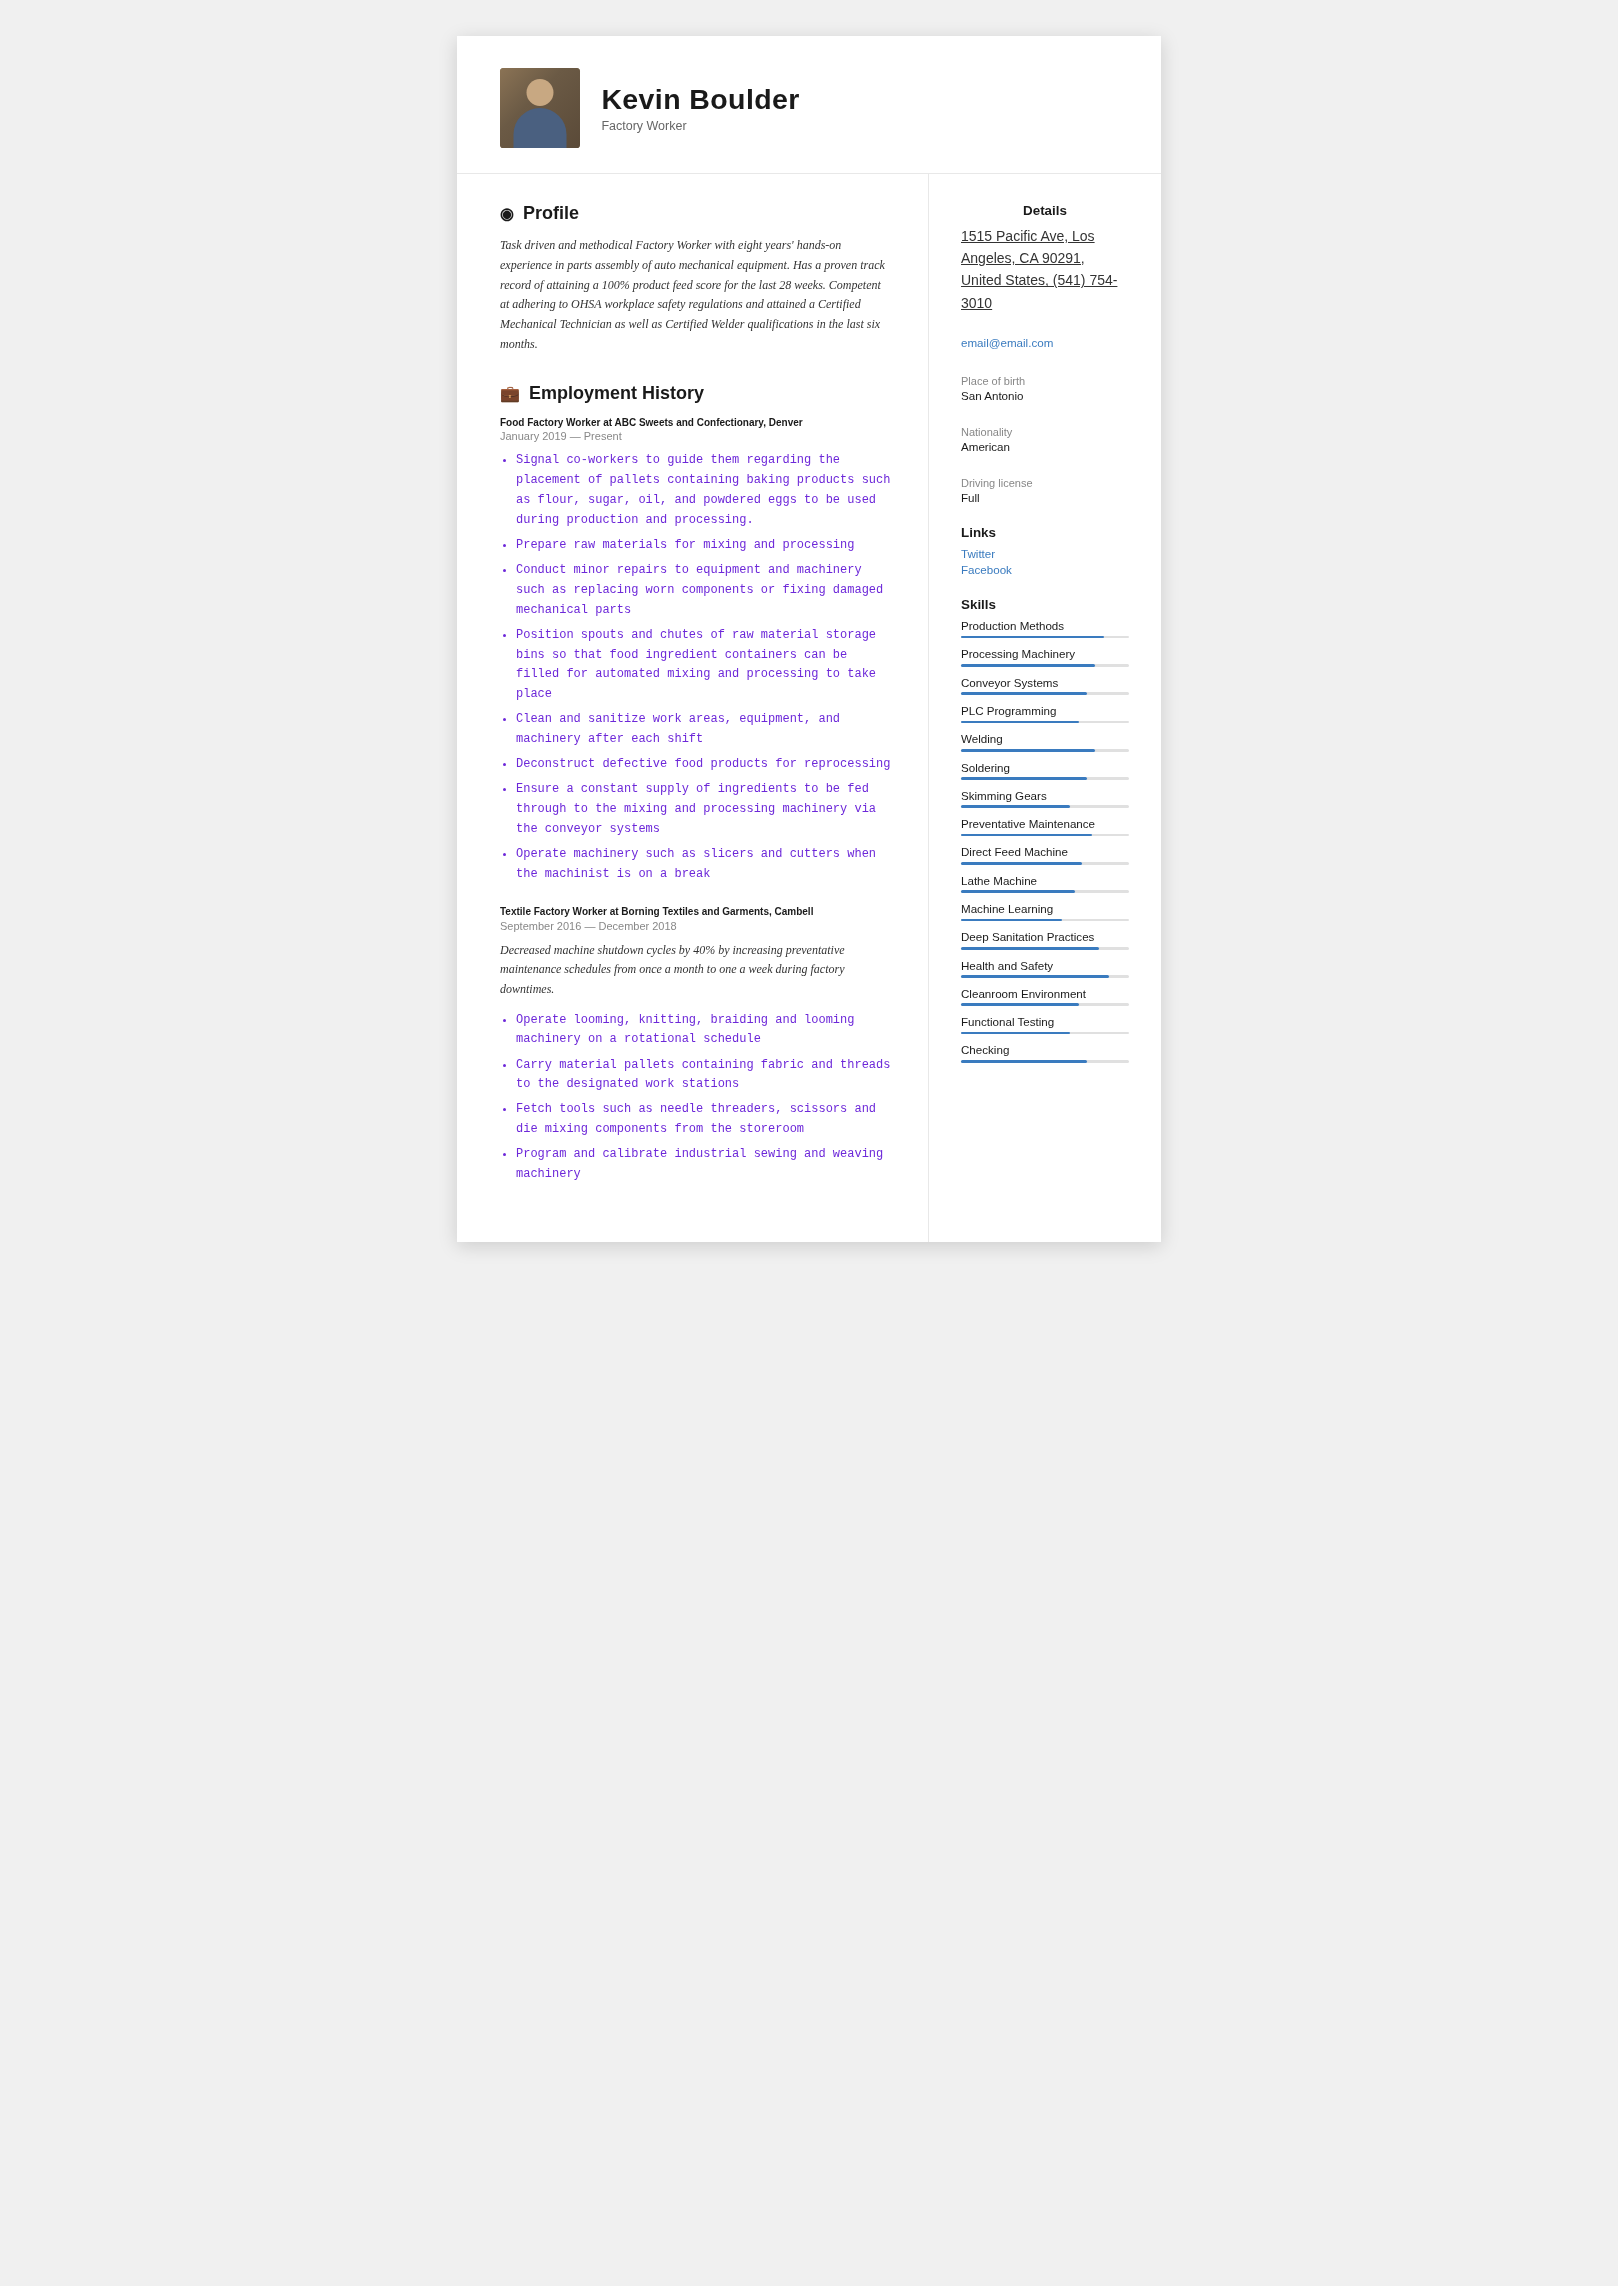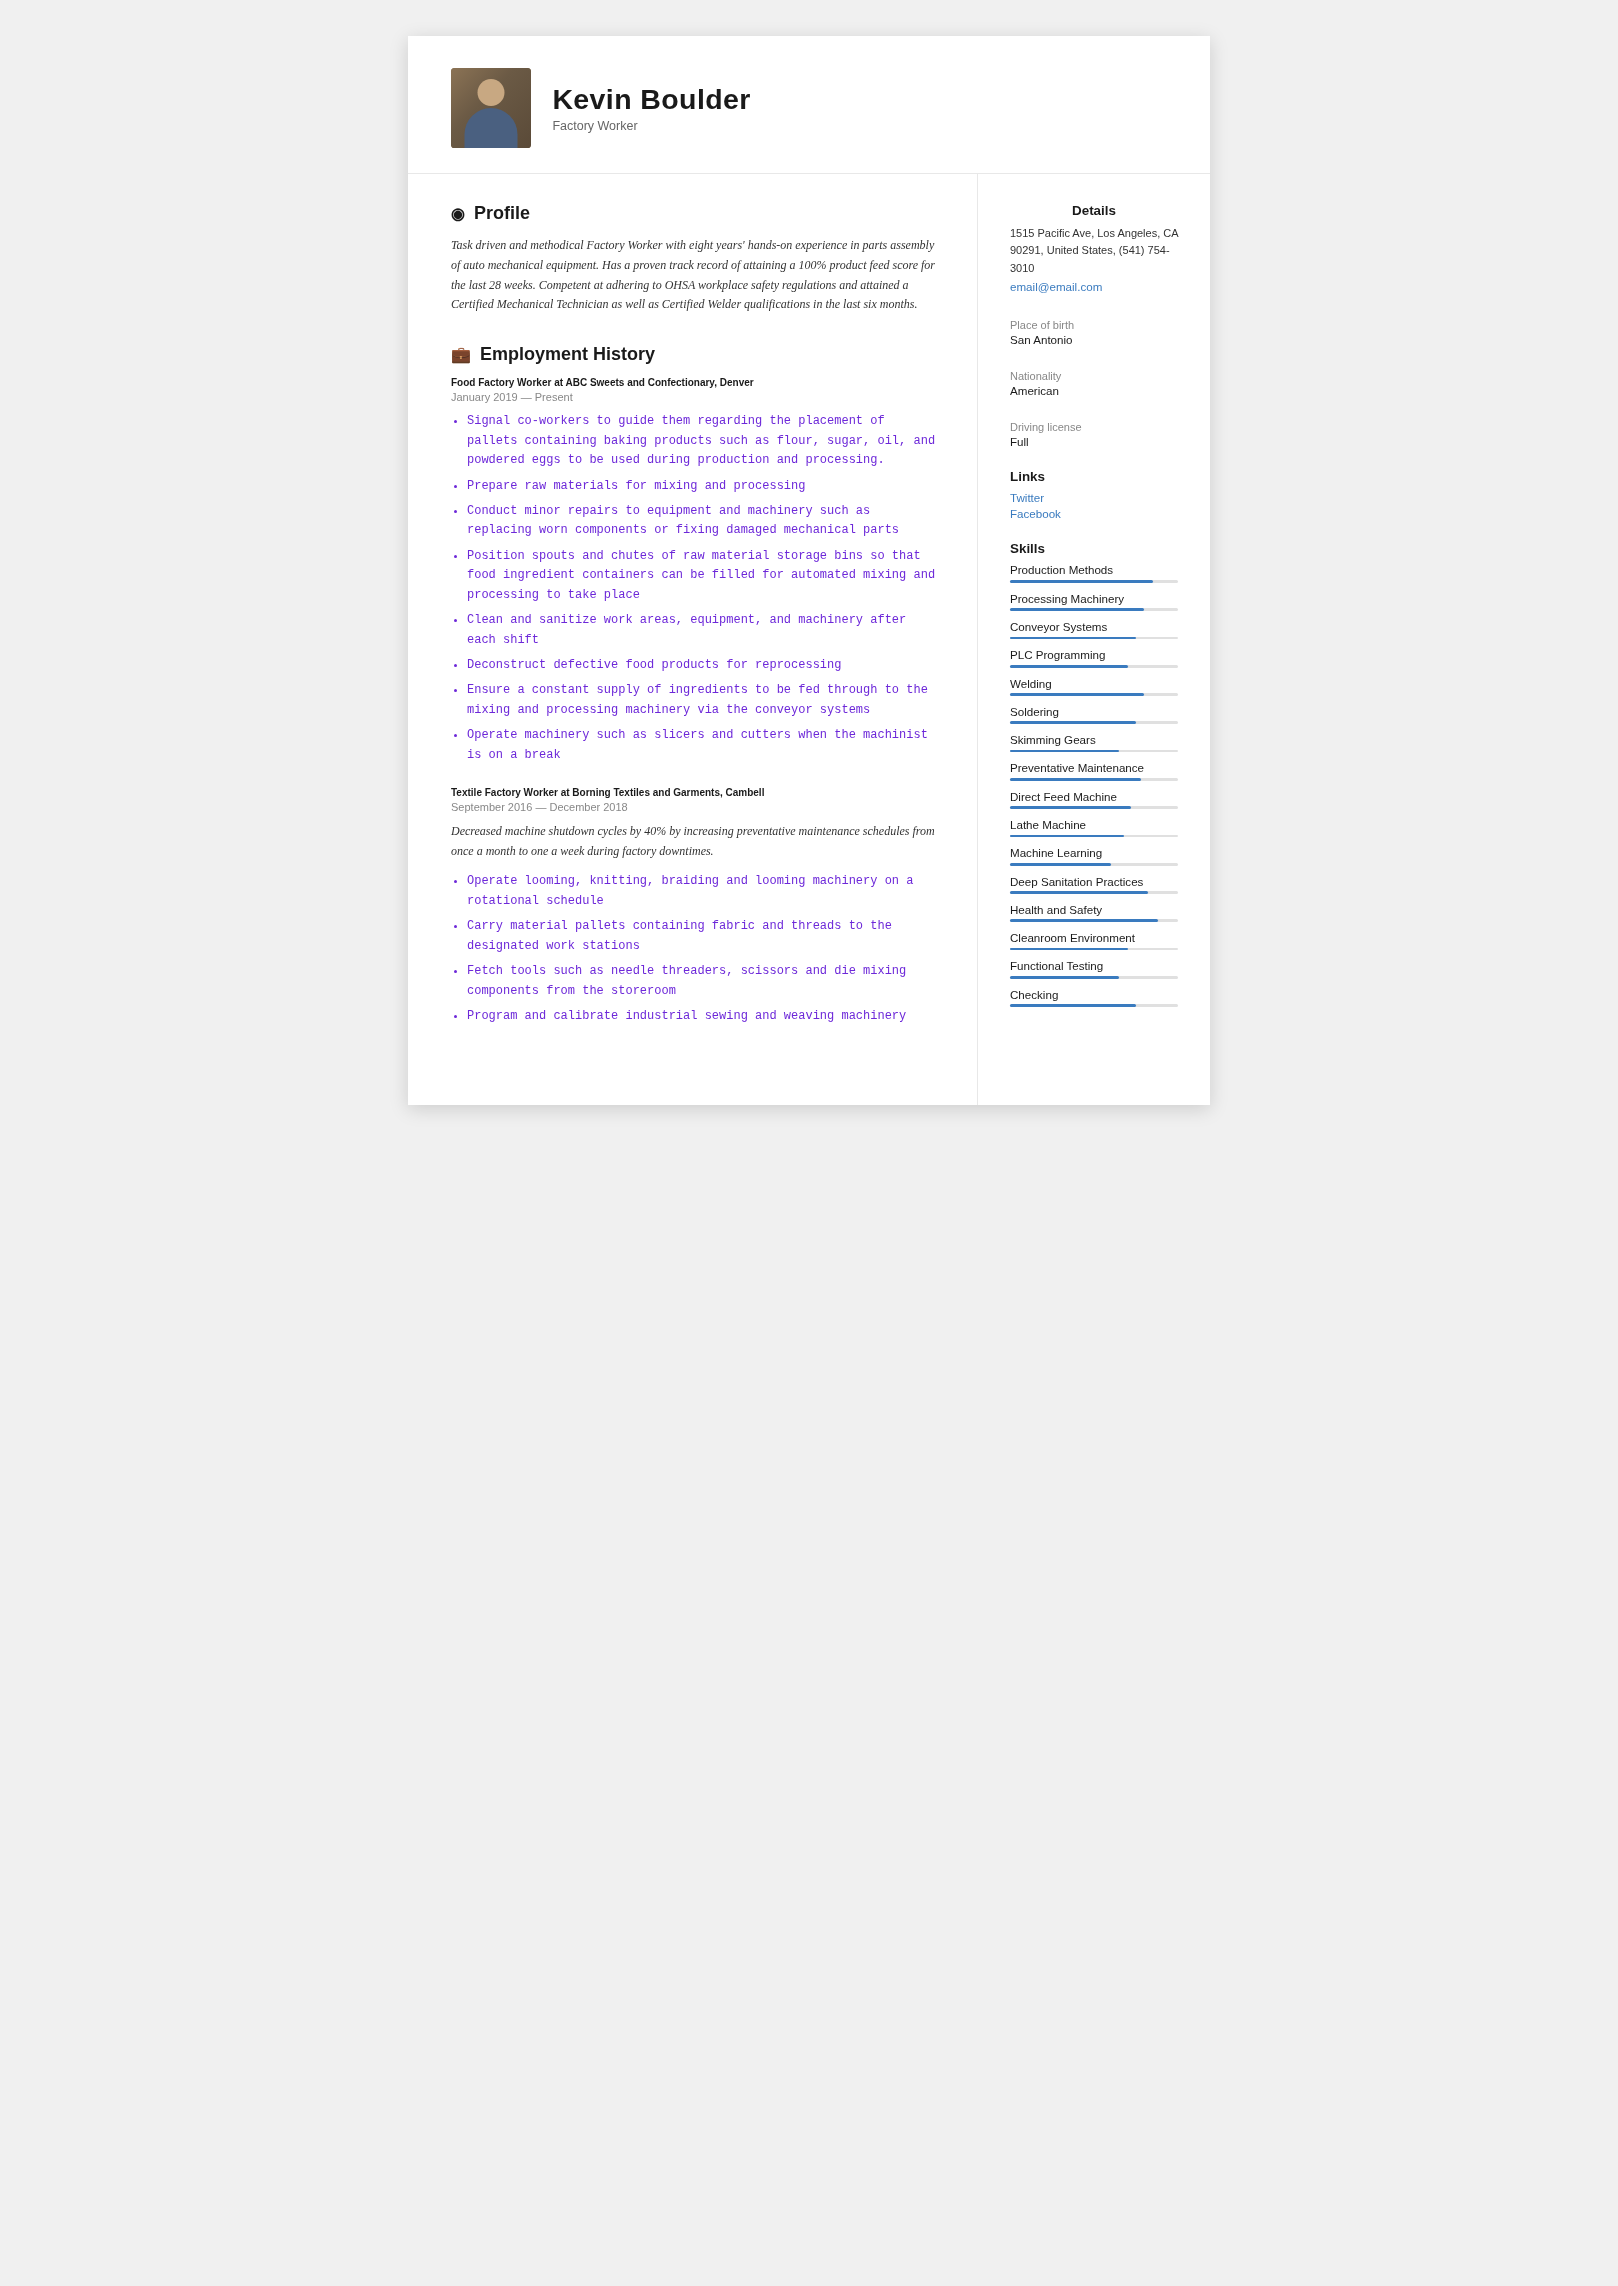--- a/index.html
+++ b/index.html
@@ -5,21 +5,21 @@
     * { margin: 0; padding: 0; box-sizing: border-box; }
     body {
       font-family: 'Georgia', 'Times New Roman', serif;
       background: #f0f0f0;
       display: flex;
       justify-content: center;
       padding: 36px 18px;
     }
     .resume-wrapper {
       background: #fff;
-      width: 802px;
+      width: 704px;
       min-height: 1069px;
       box-shadow: 0 3.6px 18px rgba(0,0,0,0.15);
       display: flex;
       flex-direction: column;
     }
     
     .header {
       display: flex;
       align-items: center;
       padding: 32px 43px 25px 43px;
@@ -156,25 +156,26 @@
     .right-section-title {
       font-size: 13.4px;
       font-weight: bold;
       color: #1a1a1a;
       font-family: 'Arial', sans-serif;
       margin-bottom: 7.1px;
       margin-top: 21.4px;
     }
     .right-section-title:first-child { margin-top: 0; text-align: center; }
     .detail-text {
-      font-size: 11px;
+      font-size: 14px;
       color: #333;
       font-family: 'Arial', sans-serif;
       line-height: 1.6;
-      margin-bottom: 1px;
+      margin-bottom: 20px;
+      text-decoration: underline;
     }
     .detail-label {
       font-size: 11px;
       color: #888;
       font-family: 'Arial', sans-serif;
       margin-top: 24px;
       margin-bottom: 1.8px;
     }
     .detail-value {
       font-size: 11.6px;

